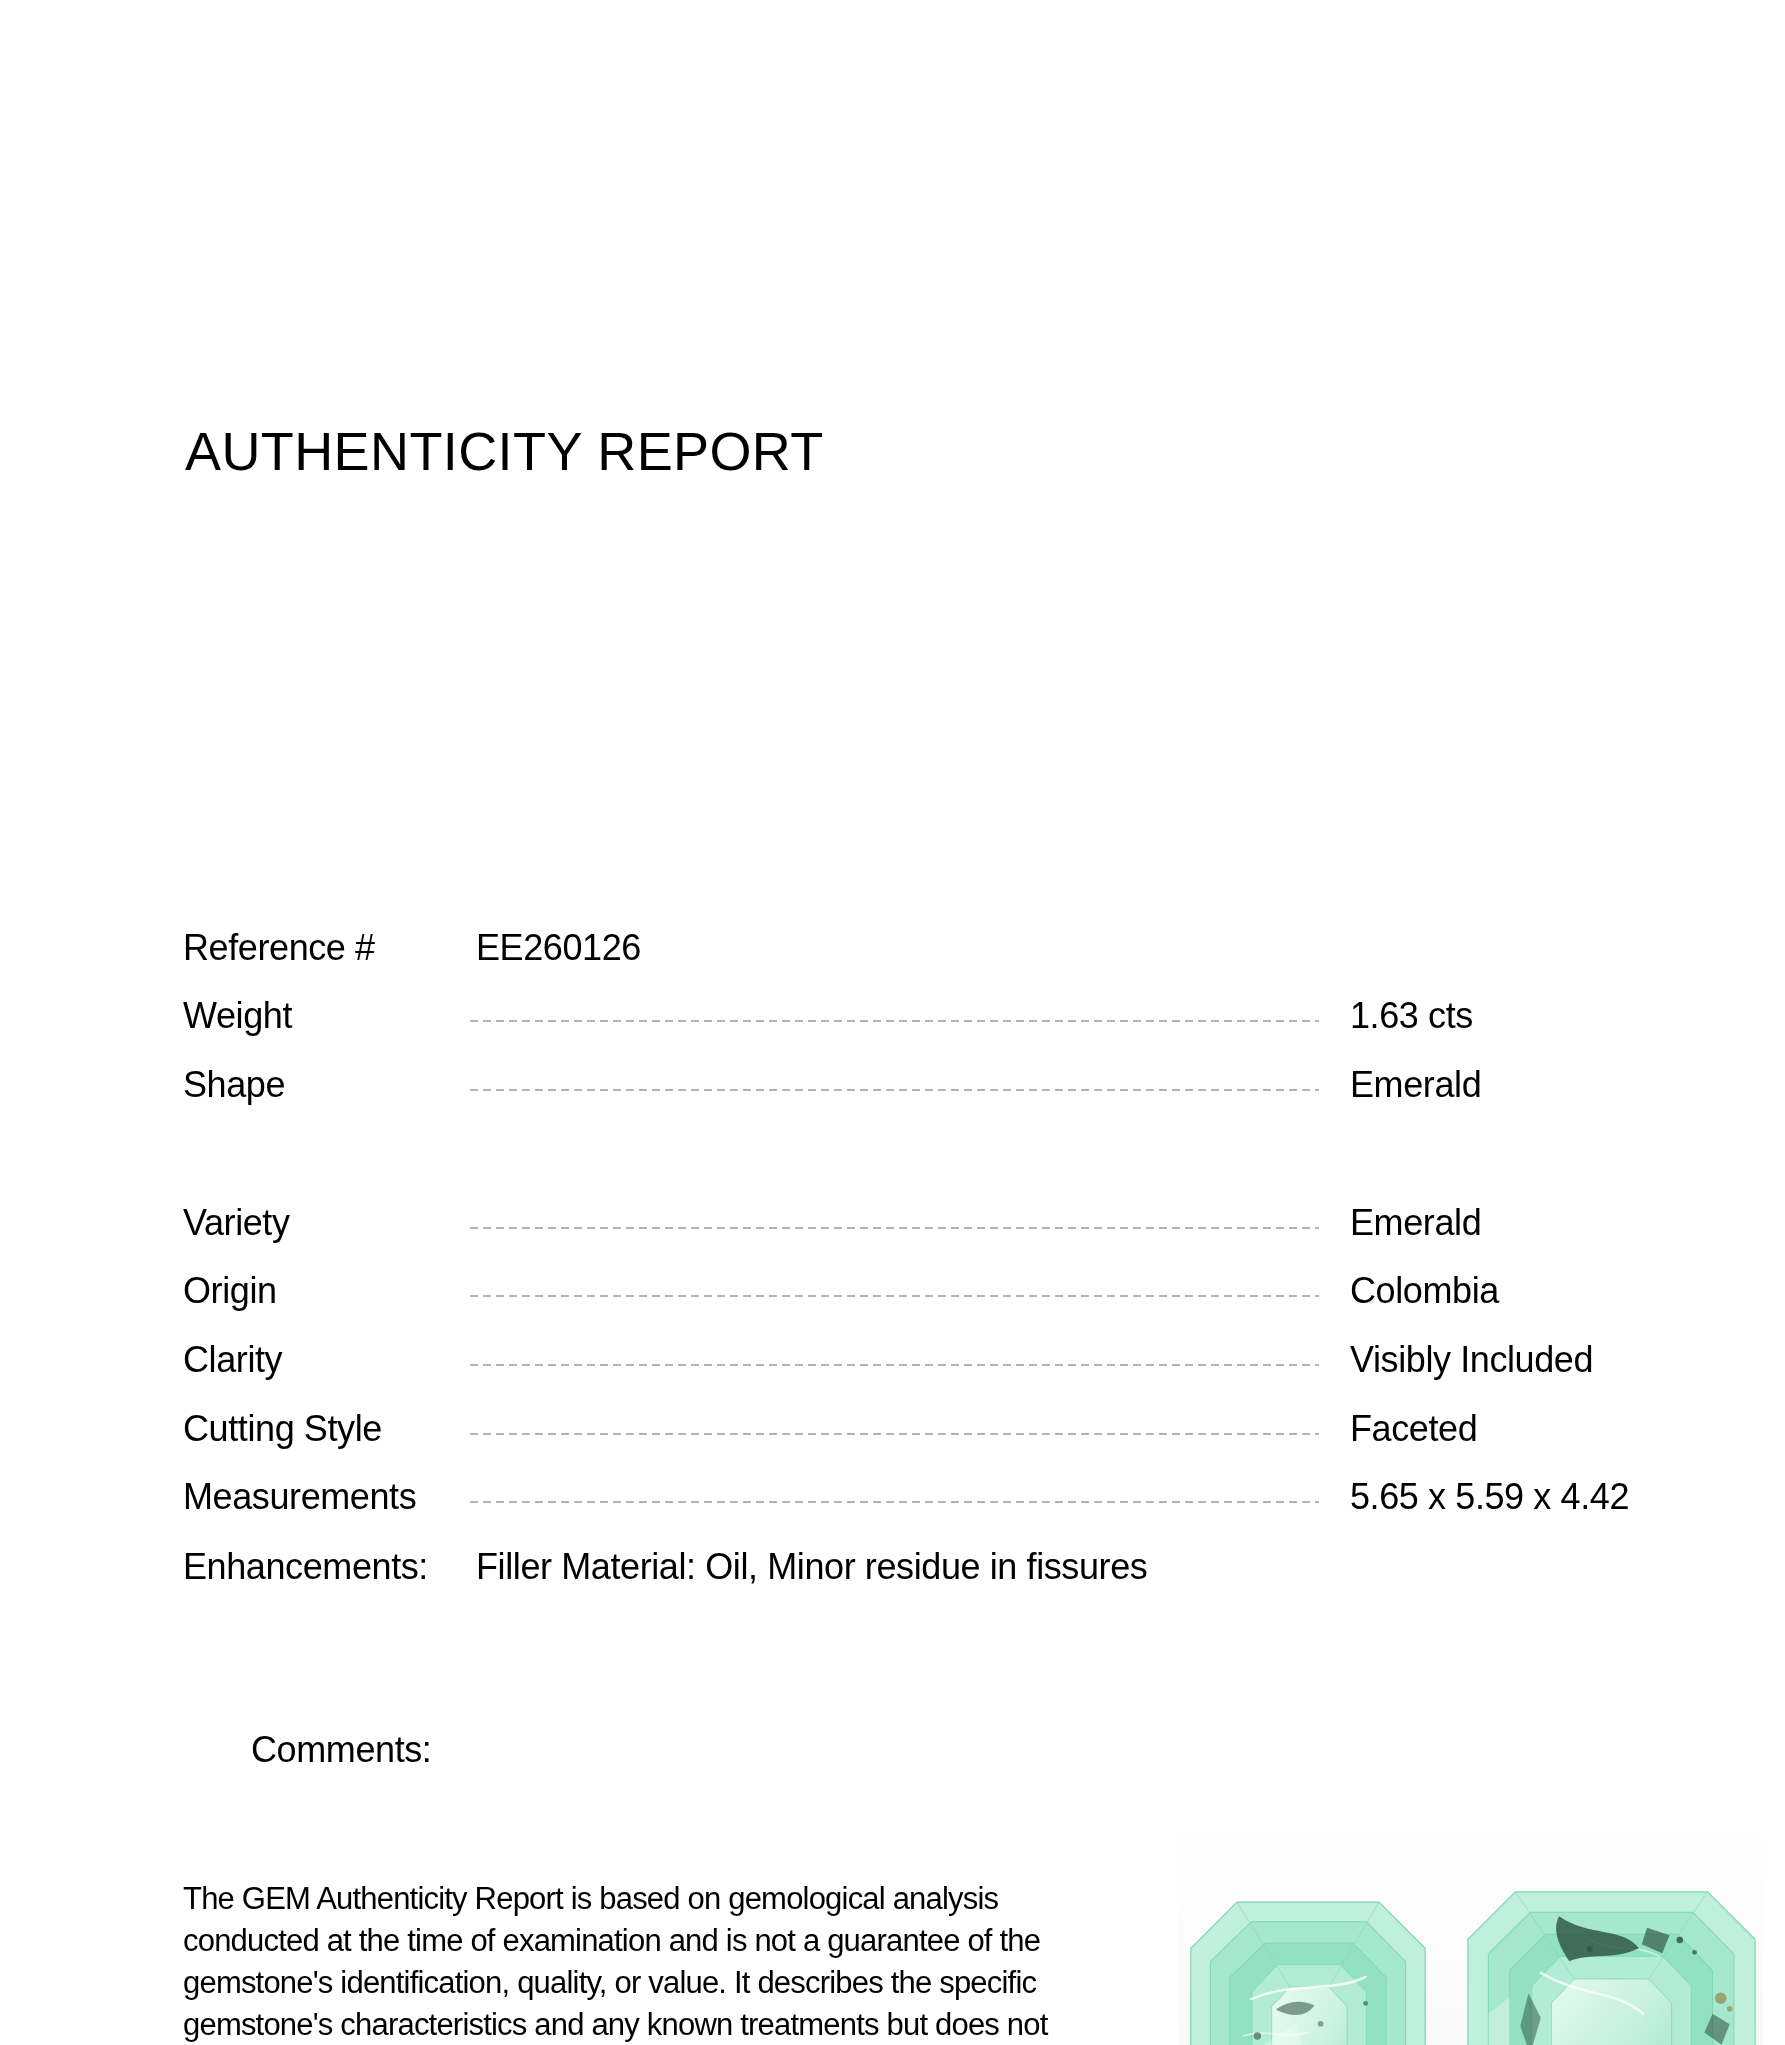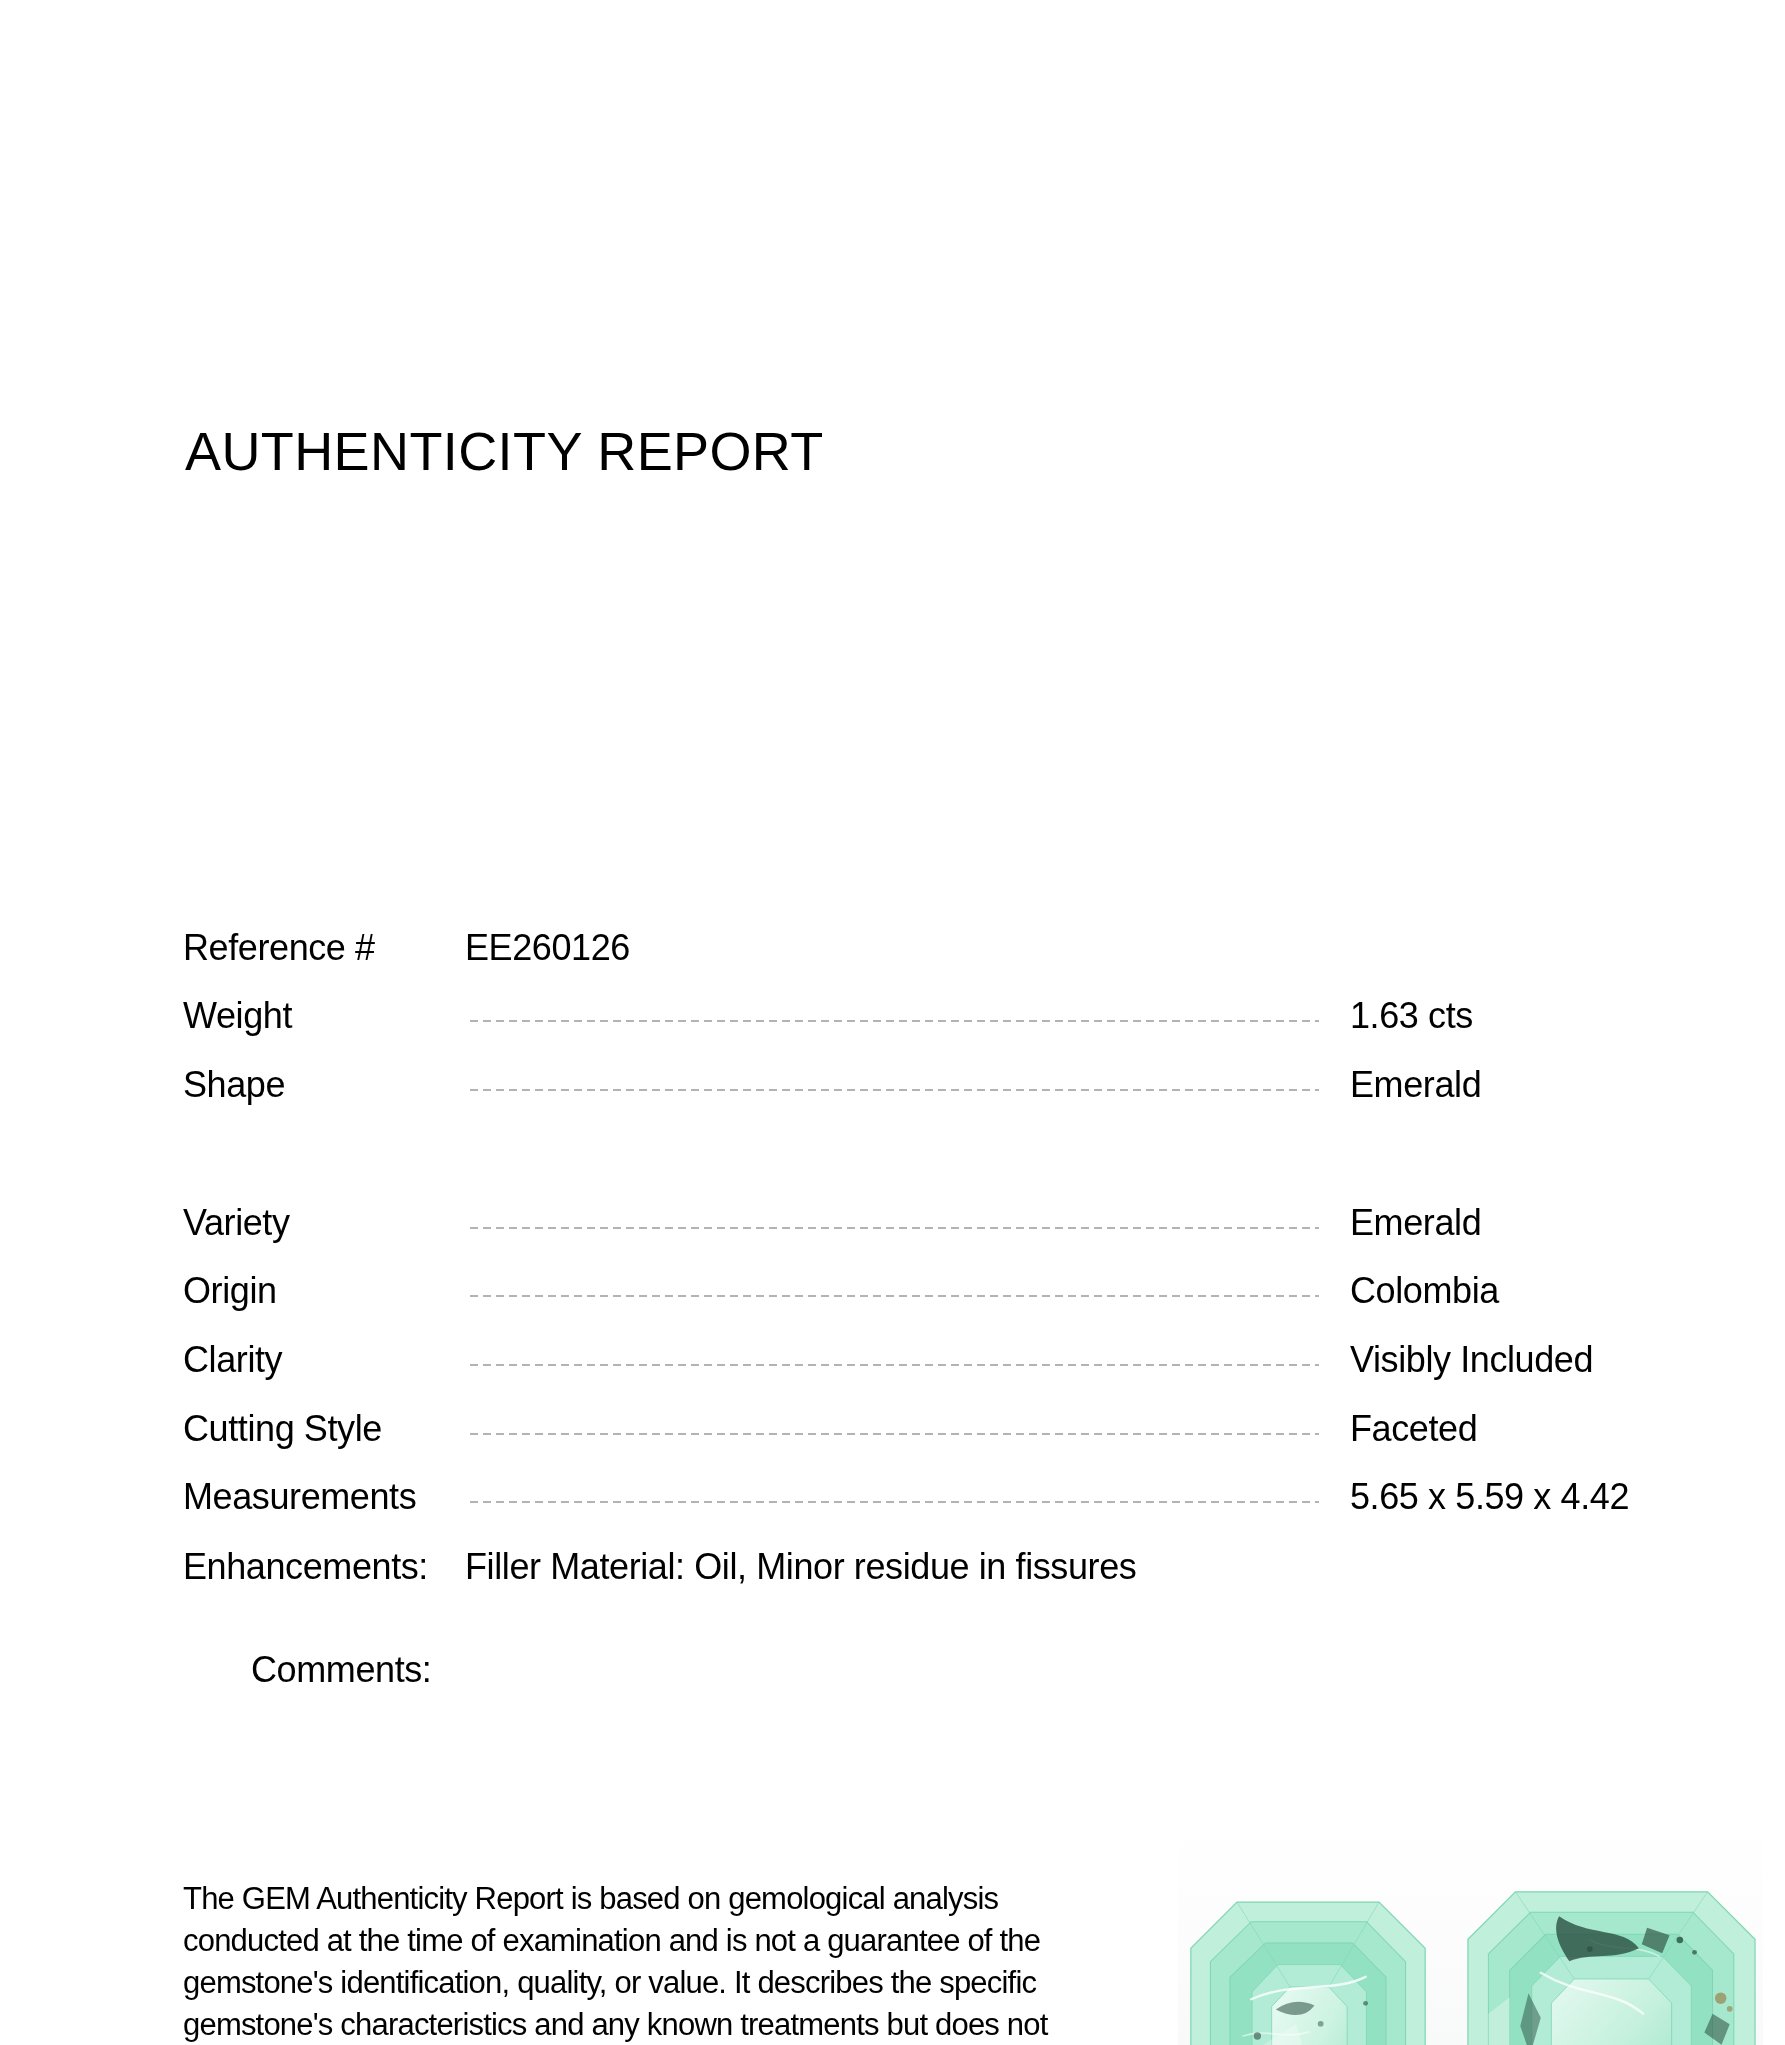--- a/index.html
+++ b/index.html
@@ -59,21 +59,21 @@
     background:repeating-linear-gradient(90deg,var(--leader,#b3b3b3) 0 8.2px,transparent 8.2px 13px);
   }
   .val{
     position:absolute;
     left:1167px;
     top:0;
     font-size:36px;
     letter-spacing:-0.4px;
     white-space:nowrap;
   }
-  .val.inline{left:282px;}
+  .val.inline{left:293px;}
   
   .disclaimer{
     position:absolute;
     left:183px;
     top:1878px;
     width:916px;
     font-size:31px;
     line-height:1.35;
     letter-spacing:-0.8px;
   }
@@ -152,21 +152,21 @@
     <span class="lbl">Measurements</span>
     <span class="leader"></span>
     <span class="val">5.65 x 5.59 x 4.42</span>
   </div>
 
   <div class="row" style="top:1499px">
     <span class="lbl">Enhancements:</span>
     <span class="val inline">Filler Material: Oil, Minor residue in fissures</span>
   </div>
 
-  <div class="row" style="top:1602px">
+  <div class="row" style="top:1682px">
     <span class="lbl indent">Comments:</span>
     <span class="val inline"></span>
   </div>
 
   <div class="disclaimer">The GEM Authenticity Report is based on gemological analysis conducted at the time of examination and is not a guarantee of the gemstone's identification, quality, or value. It describes the specific gemstone's characteristics and any known treatments but does not serve as proof of ownership or monetary appraisal. Natural variations may occur, and certain treatments may be undetectable or subject to evolving standards. The report pertains only to the gemstone described and is non-transferable. The issuing entity is not liable for any damages or disputes arising from its use.</div>
 
   <figure class="photo" style="margin:0">
 
     <svg class="gem left" viewBox="0 0 578 780">
       <defs>

